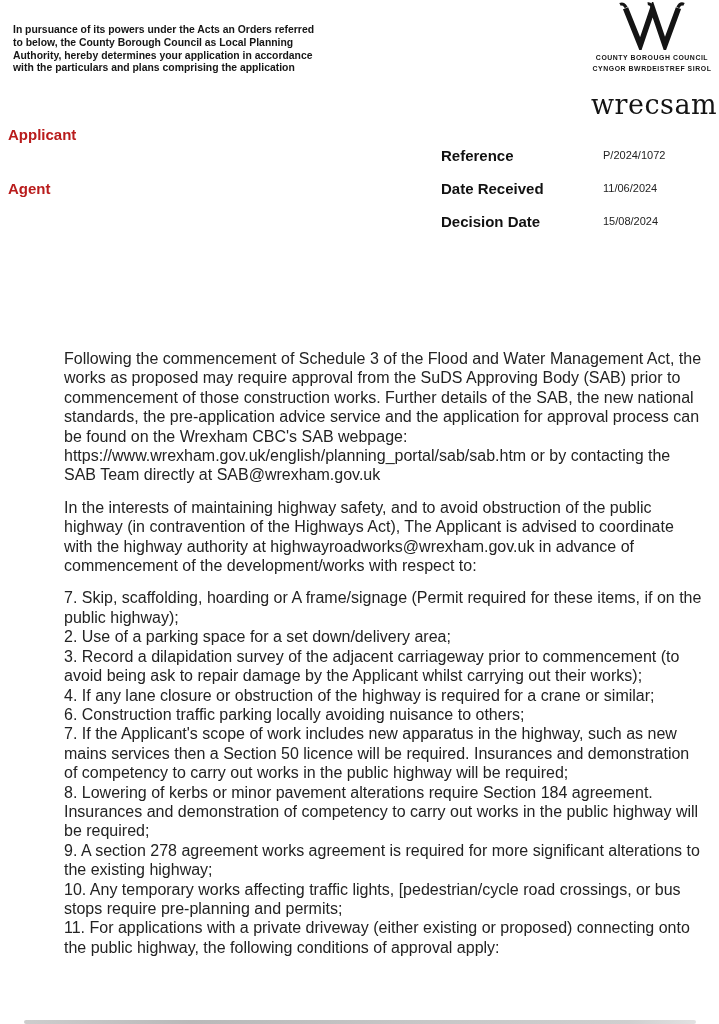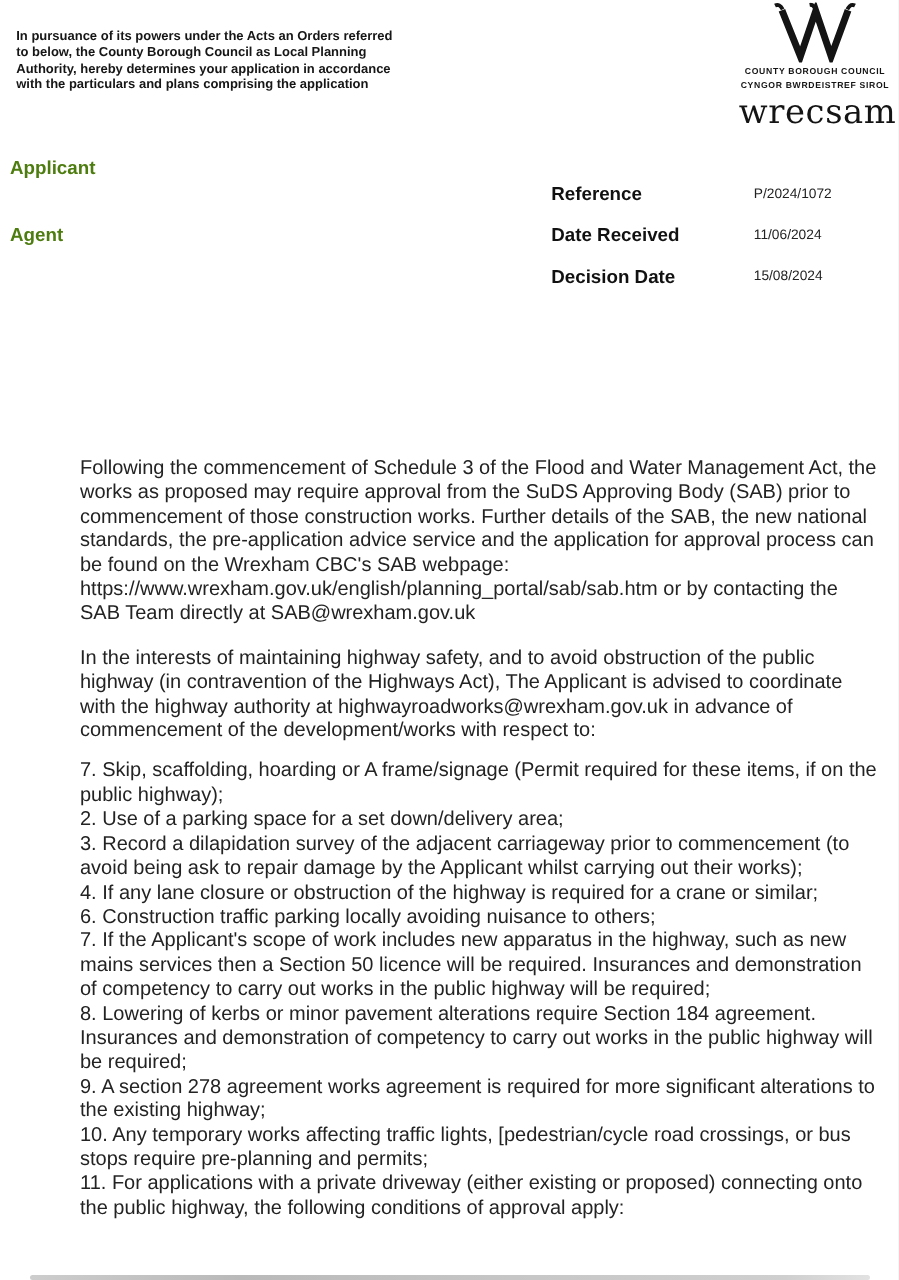--- a/index.html
+++ b/index.html
@@ -28,44 +28,44 @@
   .logo-name {
     font-family:"DejaVu Serif", serif;
     font-size:27px; line-height:26px; font-weight:normal;
     letter-spacing:0.5px; margin-top:0;
   }
   .logo-sub {
     font-size:6.9px; font-weight:bold; letter-spacing:0.55px;
     line-height:8px; margin-top:4px; white-space:nowrap;
   }
   .logo-sub2 { margin-top:3px; }
-  .logo-name-cy { margin-top:4px; }
+  .logo-name-cy { margin-top:19px; }
 
   
   .party-label {
     position:absolute; left:8px;
-    font-size:15px; font-weight:bold; color:#4d7c0f;
+    font-size:15px; font-weight:bold; color:#b91c1c;
   }
   .applicant { top:126px; }
   .agent { top:180px; }
 
   
   .details { position:absolute; left:441px; top:146px; }
   .detail-row { display:flex; margin-bottom:14px;gap:36px; }
   .detail-label {
     width:126px; font-size:15px; font-weight:bold; color:#111; line-height:19px;
   }
   .detail-value { font-size:11px; color:#222; line-height:19px; }
 
   
   .body-text {
     position:absolute; left:64px; top:349px; width:642px;
     font-size:16px; line-height:19.4px; color:#232323;
   }
-  .body-text p { margin:16px 0 13px 0; padding:0; }
+  .body-text p { margin:0 0 13px 0; padding:0; }
   .advisory-list div { margin:0; }
 
   
   .scan-artifact {
     position:absolute; left:24px; bottom:0; width:672px; height:4px;
     background:linear-gradient(90deg,#cdcdcd 0%, #b9b9b9 25%, #c7c7c7 60%, #cfcfcf 90%, #e2e2e2 100%);
     border-radius:2px;
   }
 </style>
 </head>

